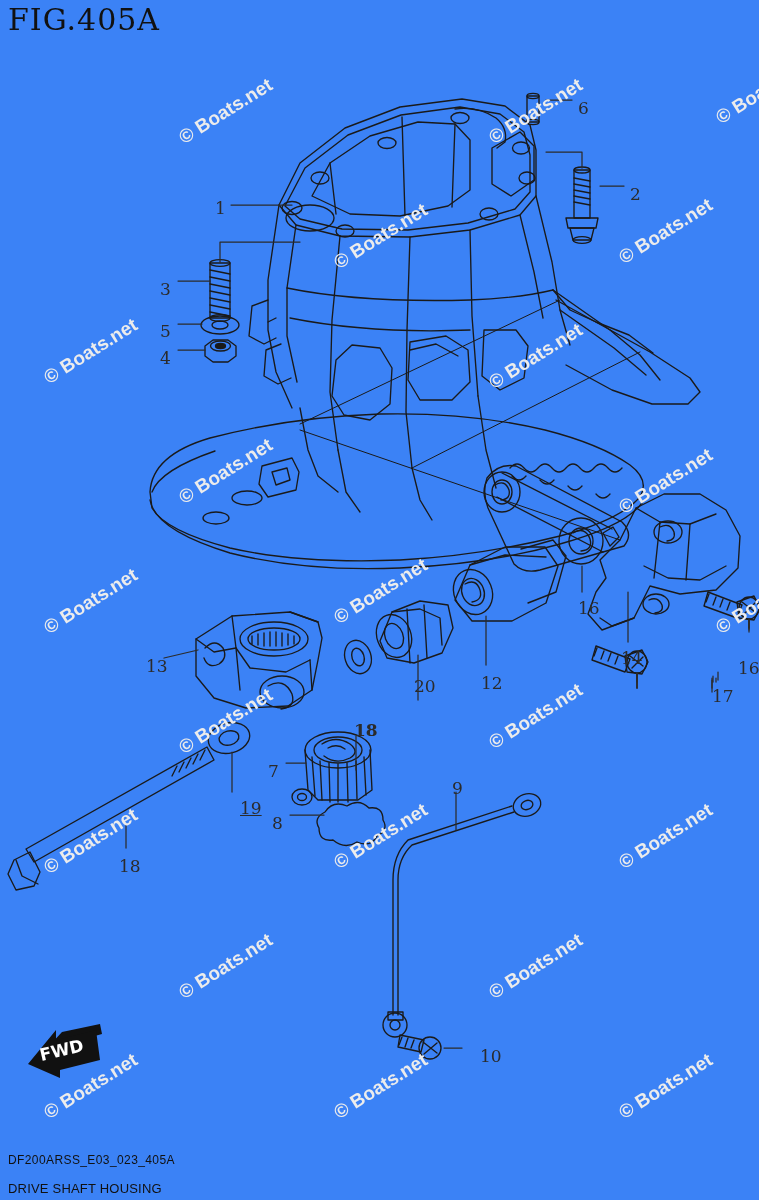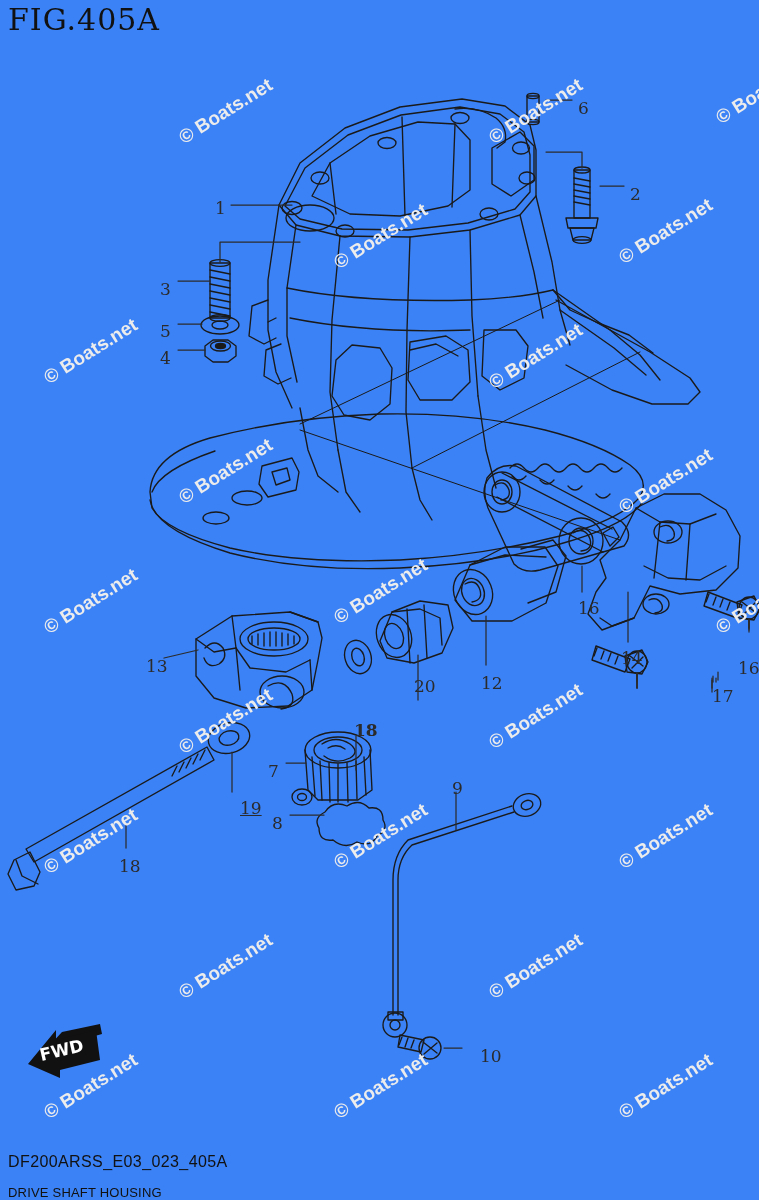--- a/index.html
+++ b/index.html
@@ -18,21 +18,21 @@
     font-size:30px; letter-spacing:1px; color:#111;
     font-weight:400;
   }
 
   
   #footer{
     position:absolute; left:8px; top:1153px;
     font-family:"Liberation Sans", sans-serif;
     color:#111;
   }
-  #footer .code{font-size:16px; letter-spacing:.4px; display:block;}
+  #footer .code{font-size:12px; letter-spacing:.4px; display:block;}
   #footer .name{font-size:13px; letter-spacing:.2px; display:block; margin-top:14px;}
 
   
   #watermarks{
     position:absolute; left:0; top:0; width:759px; height:1200px;
     pointer-events:none; overflow:hidden; z-index:5;
   }
   .wm{
     position:absolute;
     font-family:"Liberation Sans", sans-serif;

